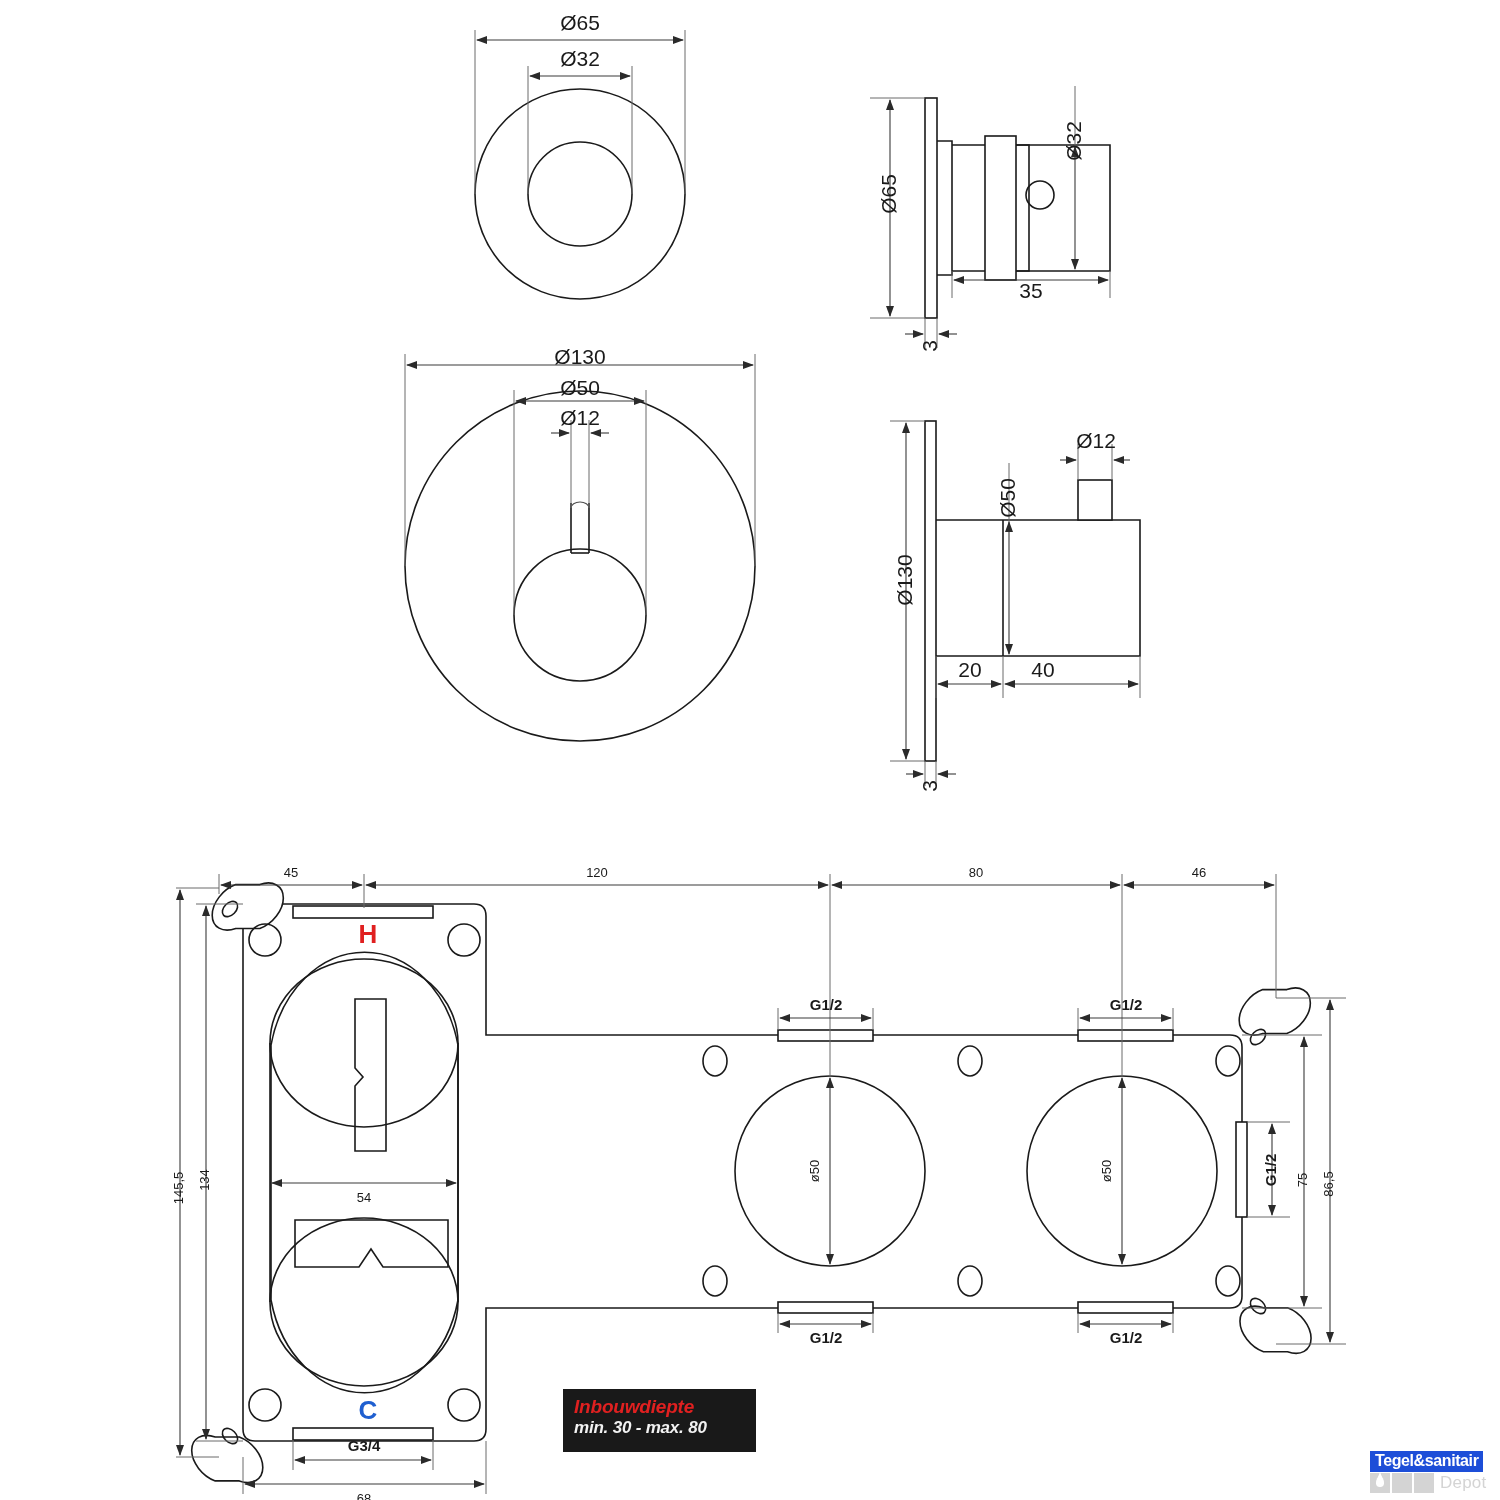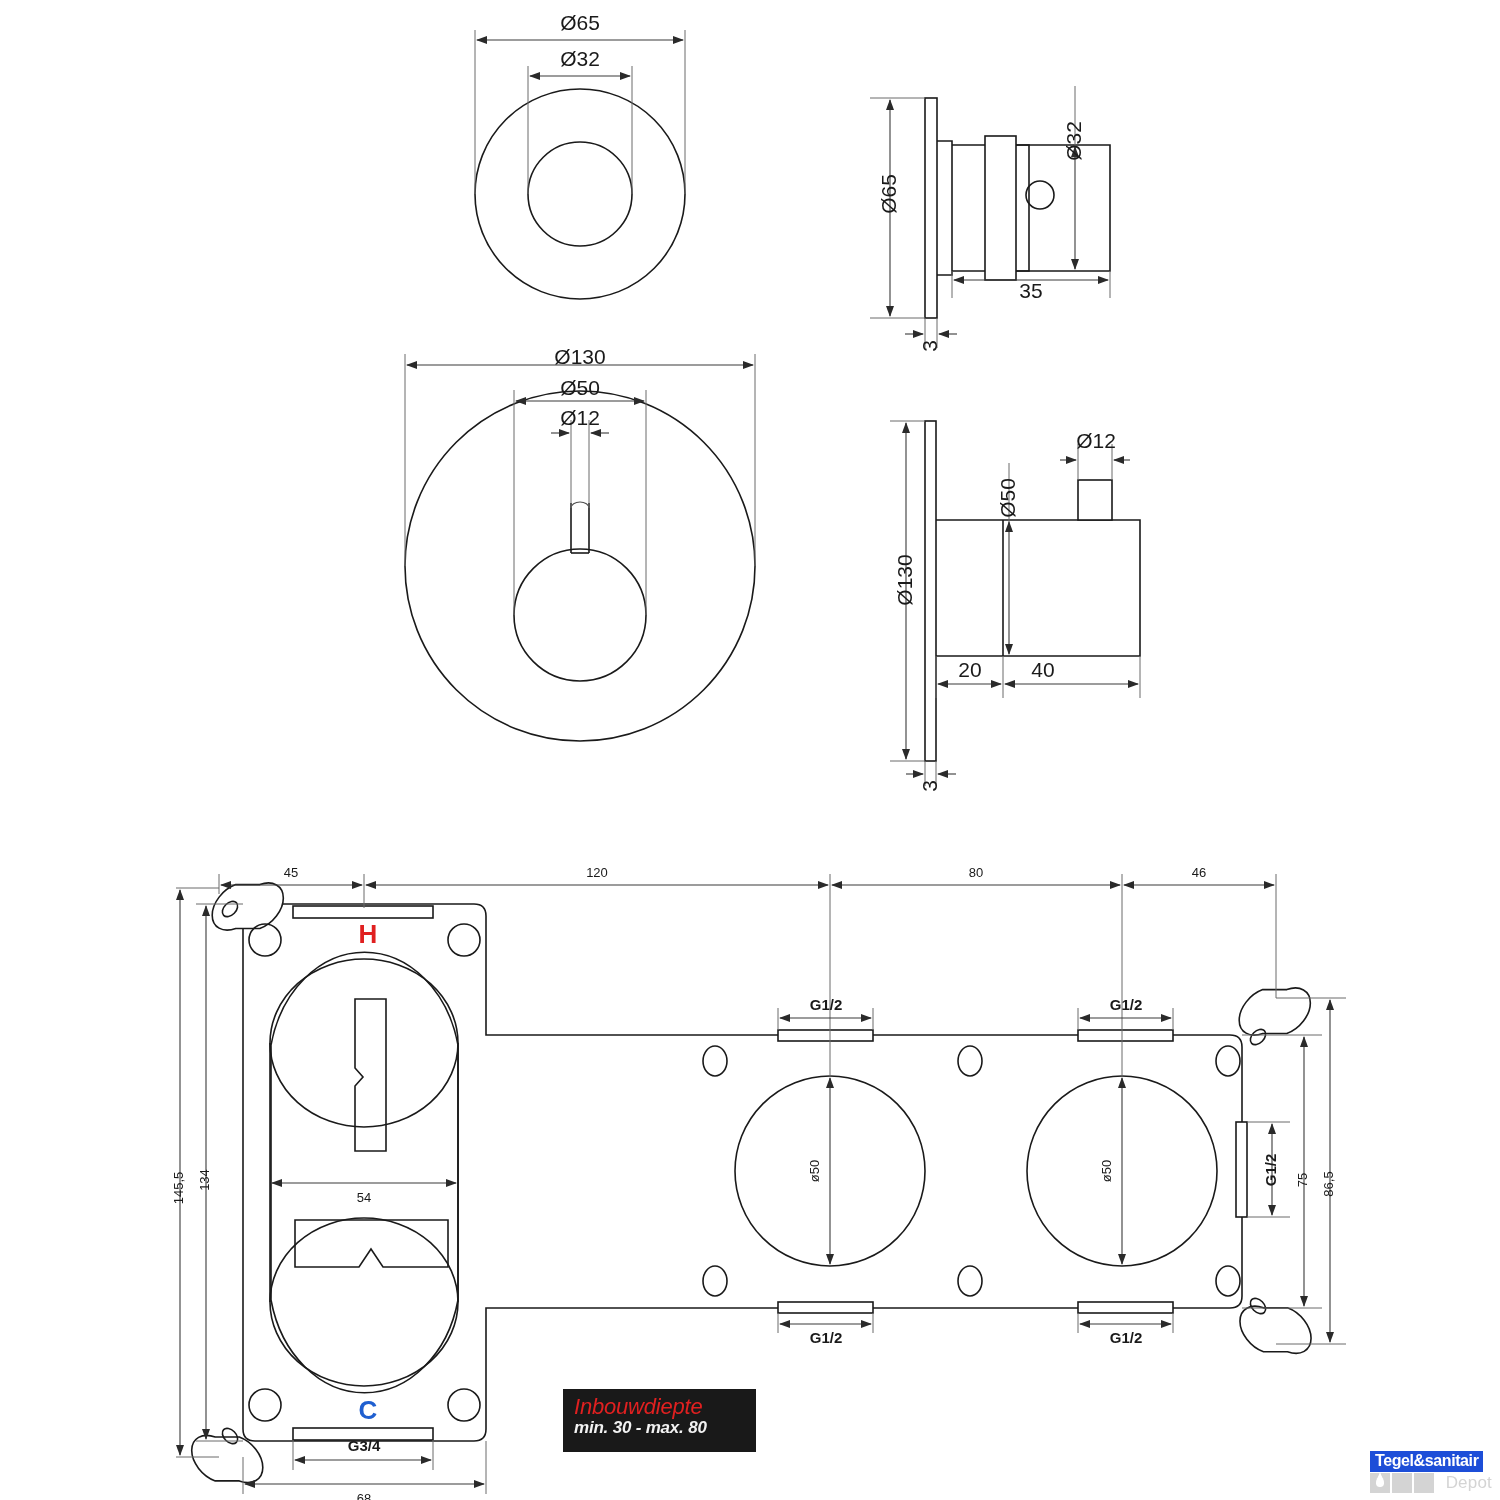--- a/index.html
+++ b/index.html
@@ -67,22 +67,22 @@
     top: 1381px;
     width: 193px;
     height: 63px;
     background: #191919;
     box-sizing: border-box;
     padding: 7px 0 0 11px;
   }
   #note-box .nt-title {
     color: #e02020;
     font-family: "Liberation Sans", sans-serif;
-    font-size: 22px;
-    font-weight: normal;
+    font-size: 19px;
+    font-weight: bold;
     font-style: italic;
     letter-spacing: -0.2px;
     line-height: 21px;
   }
   #note-box .nt-sub {
     color: #f2f2f2;
     font-family: "Liberation Sans", sans-serif;
     font-size: 17px;
     font-weight: bold;
     font-style: italic;
@@ -132,21 +132,21 @@
     left: 2px; top: -4px;
     width: 0; height: 0;
     border-left: 2px solid transparent;
     border-right: 2px solid transparent;
     border-bottom: 5px solid #ffffff;
   }
   #logo .lg-depot {
     color: #d4d4d4;
     font-family: "Liberation Sans", sans-serif;
     font-size: 17px;
-    margin-left: 10px;
+    margin-left: 4px;
     letter-spacing: 0.2px;
   }
 </style>
 </head>
 <body>
 
 <div id="sheet">
 
   <svg class="drw" viewBox="0 0 1500 1500">
     <defs>

